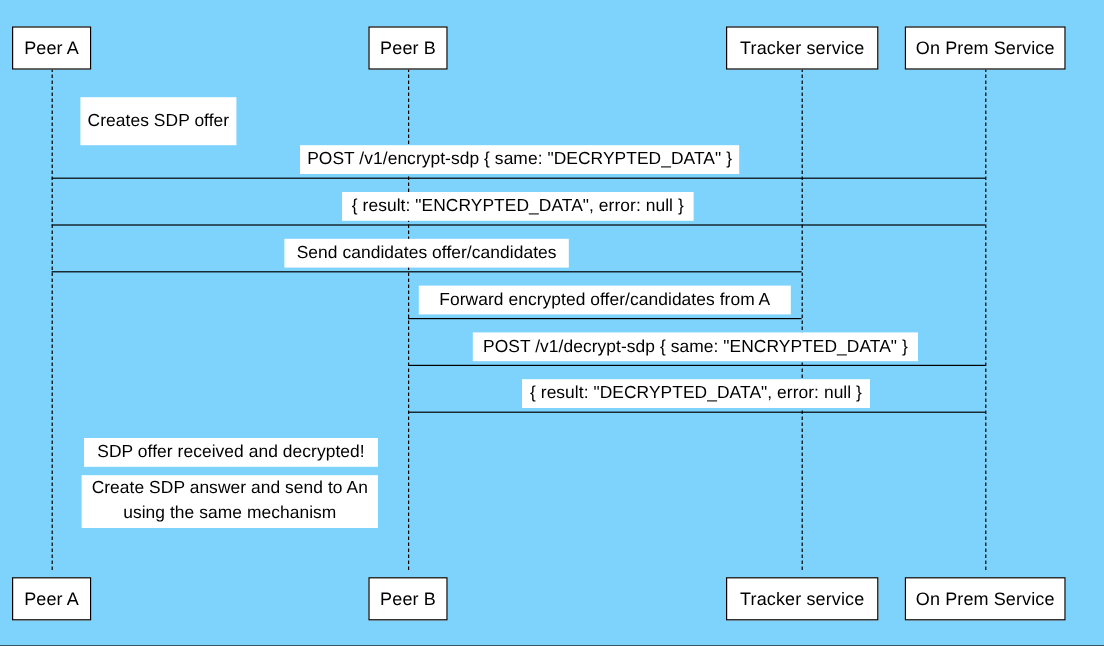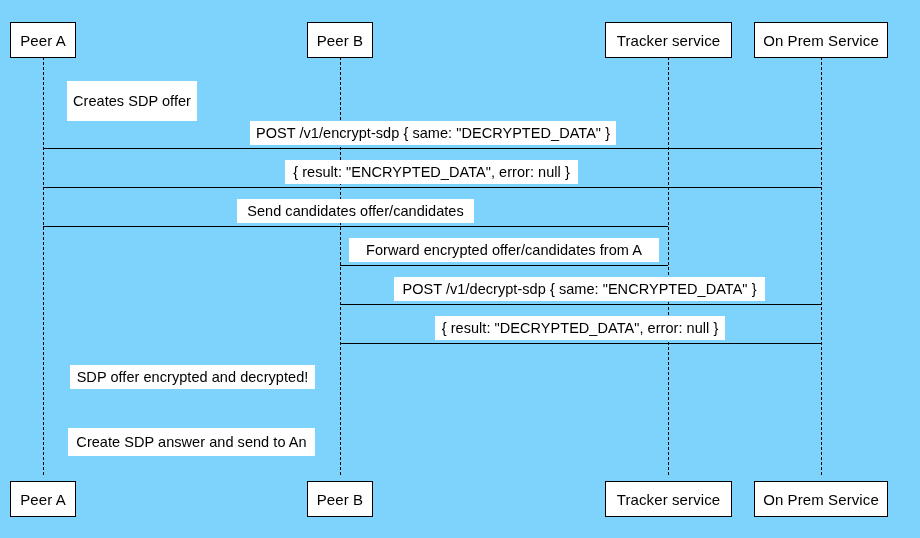--- a/index.html
+++ b/index.html
@@ -101,24 +101,25 @@
   <div class="label" style="left:285px; top:160px; width:293px; height:24px;">{ result: "ENCRYPTED_DATA", error: null }</div>
 
   <div class="label" style="left:237px; top:199px; width:237px; height:24px;">Send candidates offer/candidates</div>
 
   <div class="label" style="left:349px; top:238px; width:310px; height:24px;">Forward encrypted offer/candidates from A</div>
 
   <div class="label" style="left:394px; top:277px; width:371px; height:24px;">POST /v1/decrypt-sdp { same: "ENCRYPTED_DATA" }</div>
 
   <div class="label" style="left:435px; top:316px; width:290px; height:24px;">{ result: "DECRYPTED_DATA", error: null }</div>
 
-  <div class="label" style="left:70px; top:365px; width:245px; height:24px;">SDP offer encrypted and decrypted!</div>
+  <div class="label" style="left:70px; top:365px; width:245px; height:24px;">SDP offer received and decrypted!</div>
 
-  <div class="label multiline" style="left:68px; top:428px; width:247px; height:28px;">
+  <div class="label multiline" style="left:68px; top:396px; width:247px; height:44px;">
     <span>Create SDP answer and send to An</span>
+    <span>using the same mechanism</span>
   </div>
 
   <div class="participant" style="left:10px; top:481px; width:66px; height:36px;">Peer A</div>
 
   <div class="participant" style="left:307px; top:481px; width:66px; height:36px;">Peer B</div>
 
   <div class="participant" style="left:605px; top:481px; width:127px; height:36px;">Tracker service</div>
 
   <div class="participant" style="left:754px; top:481px; width:134px; height:36px;">On Prem Service</div>
 

